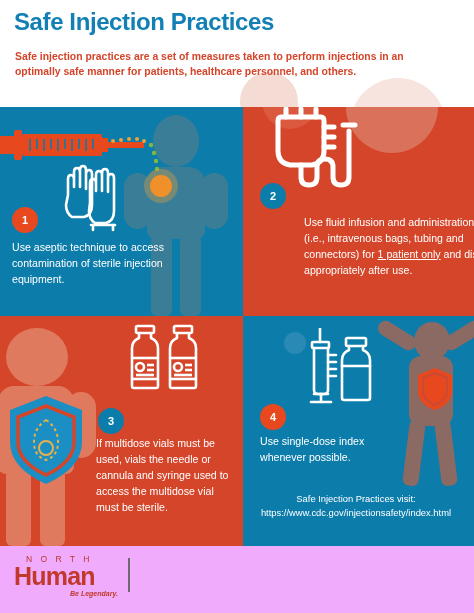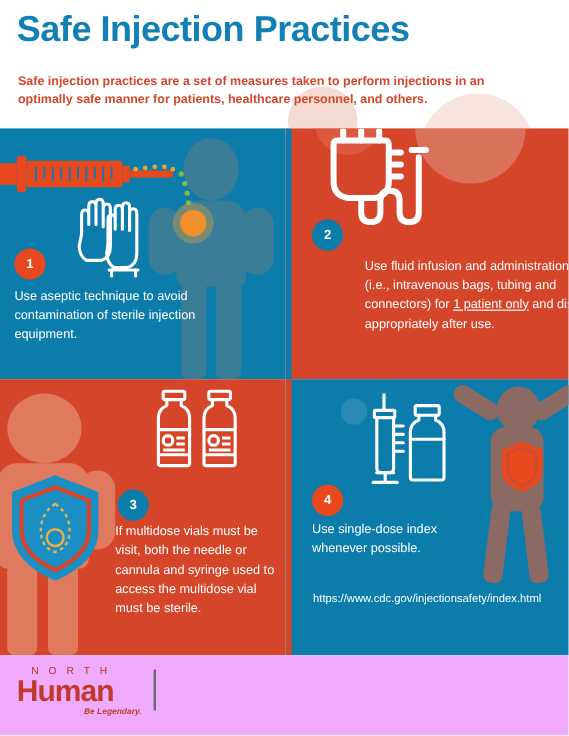--- a/index.html
+++ b/index.html
@@ -4,22 +4,22 @@
 <style>
   html,body{margin:0;padding:0;background:#ffffff;}
   body{width:474px;height:613px;font-family:"Liberation Sans",sans-serif;overflow:hidden;position:relative;}
 
   .page{position:relative;width:474px;height:613px;background:#fff;overflow:hidden;}
 
   
   .header{position:absolute;left:0;top:0;width:474px;height:107px;background:#fff;overflow:hidden;}
   .hdr-blob-a{position:absolute;width:58px;height:58px;border-radius:50%;background:#f0cfc6;opacity:.75;left:240px;top:72px;}
   .hdr-blob-b{position:absolute;width:96px;height:96px;border-radius:50%;background:#f3d9d2;opacity:.7;left:350px;top:78px;}
-  .title{position:absolute;left:14px;top:8px;font-size:30px;font-weight:bold;color:#1280b4;letter-spacing:-.4px;white-space:nowrap;z-index:3;}
-  .subtitle{position:absolute;left:15px;top:62px;width:420px;font-size:10.4px;font-weight:bold;color:#d4452a;line-height:1.42;z-index:3;}
+  .title{position:absolute;left:14px;top:8px;font-size:24px;font-weight:bold;color:#1280b4;letter-spacing:-.4px;white-space:nowrap;z-index:3;}
+  .subtitle{position:absolute;left:15px;top:50px;width:420px;font-size:10.4px;font-weight:bold;color:#d4452a;line-height:1.42;z-index:3;}
 
   
   .grid{position:absolute;left:0;top:107px;width:474px;height:439px;}
   .q{position:absolute;overflow:hidden;}
   .q1{left:0;top:0;width:238px;height:209px;background:#0c7cab;}
   .q2{left:238px;top:0;width:236px;height:209px;background:#d4452a;}
   .q3{left:0;top:209px;width:238px;height:230px;background:#d4452a;}
   .q4{left:238px;top:209px;width:236px;height:230px;background:#0c7cab;}
   .edge-l{position:absolute;left:0;top:0;width:5px;height:100%;background:#0c7cab;}
   .edge-l3{position:absolute;left:0;top:0;width:5px;height:100%;background:#d4452a;}
@@ -146,21 +146,21 @@
         <g fill="none" stroke="#ffffff" stroke-width="2.6" stroke-linejoin="round" stroke-linecap="round">
           <path d="M6 36 L6 20 Q6 16 9 16 Q12 16 12 20 L12 28 L12 13 Q12 9 15 9 Q18 9 18 13 L18 28 L18 11 Q18 7 21 7 Q24 7 24 11 L24 30 L24 15 Q24 11 27 11 Q30 11 30 15 L30 46 Q30 56 22 58 L10 58 Q4 54 4 46 Z"></path>
           <path d="M28 44 L28 24 Q28 20 31 20 Q34 20 34 24 L34 32 L34 16 Q34 12 37 12 Q40 12 40 16 L40 32 L40 14 Q40 10 43 10 Q46 10 46 14 L46 33 L46 19 Q46 15 49 15 Q52 15 52 19 L52 52 Q52 62 44 64 L33 64 Q27 60 27 52 Z"></path>
           <line x1="29" y1="66" x2="53" y2="66"></line>
           <line x1="31" y1="66" x2="31" y2="71"></line>
             <line x1="51" y1="66" x2="51" y2="71"></line>
         </g>
       </svg>
 
       <div class="badge badge-orange" style="left:12px;top:100px;">1</div>
-      <div class="body-text" style="left:12px;top:133px;width:170px;">Use aseptic technique to avoid contamination of sterile injection equipment.</div>
+      <div class="body-text" style="left:12px;top:133px;width:170px;">Use aseptic technique to access contamination of sterile injection equipment.</div>
     </div>
 
     <div class="q q2">
       <div class="edge-l"></div>
       <div class="blob" style="left:24px;top:-34px;width:56px;height:56px;background:#e06a50;opacity:.55;"></div>
       <div class="blob" style="left:108px;top:-46px;width:92px;height:92px;background:#e0a697;opacity:.45;"></div>
 
       <svg class="icon-svg" style="left:32px;top:0px;" width="104" height="94" viewBox="0 0 104 94">
         <g fill="none" stroke="#ffffff" stroke-width="5" stroke-linecap="round" stroke-linejoin="round">
           <path d="M16 2 L16 10 M31 2 L31 10 M46 2 L46 10"></path>
@@ -211,21 +211,21 @@
           <line x1="42" y1="34" x2="68" y2="34"></line>
           <line x1="42" y1="55" x2="68" y2="55"></line>
           <circle cx="50" cy="43" r="4"></circle>
           <line x1="57" y1="41" x2="64" y2="41"></line>
           <line x1="57" y1="46" x2="64" y2="46"></line>
           <line x1="46" y1="51" x2="64" y2="51"></line>
         </g>
       </svg>
 
       <div class="badge badge-blue" style="left:98px;top:92px;">3</div>
-      <div class="body-text" style="left:96px;top:120px;width:140px;">If multidose vials must be visit, both the needle or cannula and syringe used to access the multidose vial must be sterile.</div>
+      <div class="body-text" style="left:96px;top:120px;width:140px;">If multidose vials must be used, vials the needle or cannula and syringe used to access the multidose vial must be sterile.</div>
     </div>
 
     <div class="q q4">
       <div class="edge-l3"></div>
       <div class="blob" style="left:46px;top:16px;width:22px;height:22px;background:#2a8ab5;"></div>
 
       <div class="person p4">
         <div class="head"></div>
           <div class="torso"></div>
         <div class="arm arm-l"></div>
@@ -255,20 +255,21 @@
           <rect x="48" y="10" width="20" height="8" rx="1.5"></rect>
           <path d="M51 18 L51 22 Q44 25 44 32 L44 70 Q44 72 46 72 L70 72 Q72 72 72 70 L72 32 Q72 25 65 22 L65 18"></path>
           <line x1="44" y1="38" x2="72" y2="38"></line>
         </g>
       </svg>
 
       <div class="badge badge-orange" style="left:22px;top:88px;">4</div>
       <div class="body-text" style="left:22px;top:118px;width:140px;">Use single-dose index whenever possible.</div>
 
       <div class="cdc" style="left:0;top:176px;">
+        <div>Safe Injection Practices visit:</div>
         <div>https://www.cdc.gov/injectionsafety/index.html</div>
       </div>
     </div>
   </div>
 
   <div class="footer">
     <div class="logo">
       <div class="logo-north">N O R T H</div>
       <div class="logo-dakota">Human</div>
       <div class="logo-tag">Be Legendary.</div>

